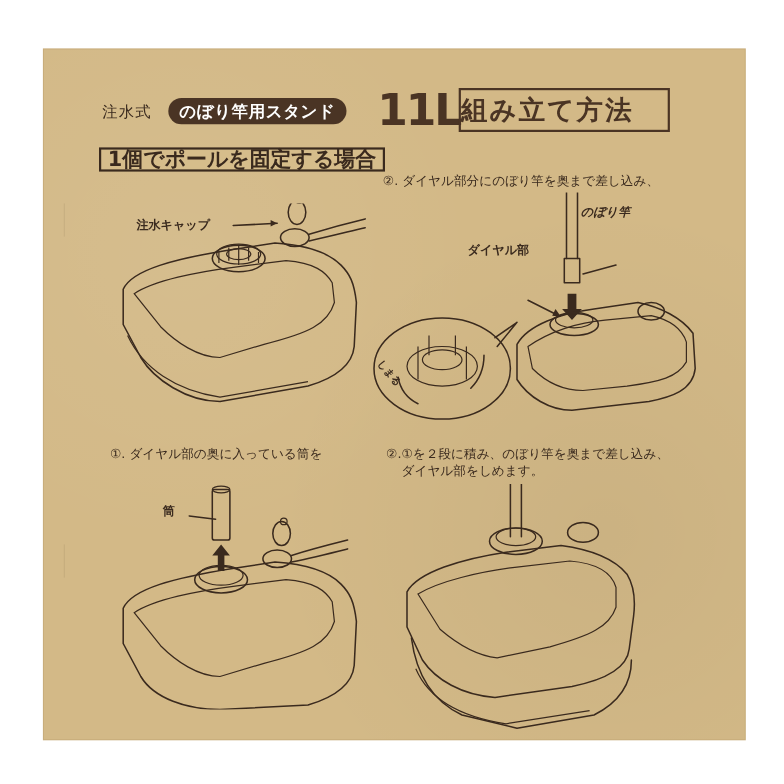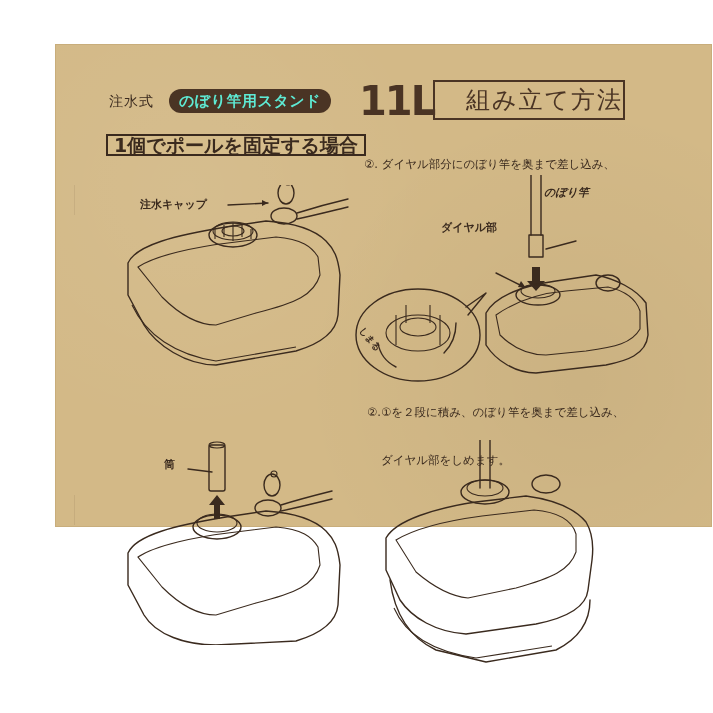--- a/index.html
+++ b/index.html
@@ -1,38 +1,37 @@
 <!DOCTYPE html>
 <html><head>
 <meta charset="utf-8">
 <style>
   html, body { margin:0; padding:0; }
   body {
     width:713px; height:713px; background:#ffffff; position:relative; overflow:hidden;
     font-family: "DejaVu Sans", "Liberation Sans", sans-serif;
   }
   .board {
-    position:absolute; left:56px; top:45px; width:637px; height:481px;
+    position:absolute; left:40px; top:45px; width:637px; height:627px;
     background:#d3b987;
     background-image:
       radial-gradient(circle at 20% 30%, rgba(255,255,255,0.06) 0, rgba(255,255,255,0) 40%),
       radial-gradient(circle at 80% 70%, rgba(0,0,0,0.04) 0, rgba(0,0,0,0) 45%);
     box-shadow: 0 0 0 1px #c8ad7b;
-    padding-left: 18px;
   }
   .abs { position:absolute; }
   .kicker { left:53px; top:48px; font-size:14px; color:#3a2a1e; letter-spacing:1px; }
   .pill {
     left:113px; top:44px; height:24px; padding:0 10px; border-radius:12px;
-    background:#4a3424; color:#5eead4; font-size:15px; font-weight:bold; line-height:24px; letter-spacing:0.5px;
+    background:#4a3424; color:#ffffff; font-size:15px; font-weight:bold; line-height:24px; letter-spacing:0.5px;
   }
   .big11 { left:303px; top:34px; font-size:40px; font-weight:bold; color:#4a3424; line-height:44px; font-family:"DejaVu Sans", sans-serif; letter-spacing:-2px; }
   .titlebox {
     left:377px; top:35px; width:192px; height:40px; border:2px solid #4a3424; box-sizing:border-box;
-    font-size:24px; font-weight:normal; color:#4a3424; line-height:36px; text-align:right; letter-spacing:2px;
+    font-size:24px; font-weight:bold; color:#4a3424; line-height:36px; text-align:left; letter-spacing:2px;
   }
   .sechead {
     border:2px solid #3a2a1e; box-sizing:border-box; height:22px; padding:0 6px;
     font-size:19px; font-weight:bold; color:#3a2a1e; line-height:18px; background:#d6bd8b;
   }
   .step { font-size:11.5px; color:#3a2a1e; line-height:15px; }
   .label { font-size:11px; font-weight:bold; color:#3a2a1e; }
   svg .ln { fill:none; stroke:#3a2a1e; stroke-width:1.4; stroke-linejoin:round; stroke-linecap:round; }
   svg .ln2 { fill:none; stroke:#3a2a1e; stroke-width:1.1; }
 </style>
@@ -89,23 +88,24 @@
 
     <path class="ln" d="M150,98 L178,112"></path>
     <path d="M180,113 L172,112 L175,106 Z" fill="#3a2a1e"></path>
 
     <path class="ln" d="M230,66 L200,74"></path>
   </svg>
   <div class="abs label" style="left:488px;top:140px;font-style:italic;">のぼり竿</div>
   <div class="abs label" style="left:385px;top:175px;text-align:right;">ダイヤル部</div>
   <div class="abs label" style="left:300px;top:288px;font-size:9px;transform:rotate(50deg);">しまる</div>
 
+  <div class="abs step" style="left:60px;top:360px;">①. ダイヤル部の奥に入っている筒を</div>
 
   <div class="abs step" style="left:311px;top:360px;">②.①を２段に積み、のぼり竿を奥まで差し込み、</div>
-  <div class="abs step" style="left:325px;top:376px;margin-top:32px;">ダイヤル部をしめます。</div>
+  <div class="abs step" style="left:325px;top:376px;">ダイヤル部をしめます。</div>
 
   <svg class="abs" style="left:60px;top:390px;" width="260" height="210">
     <rect class="ln" x="93" y="10" width="16" height="46" rx="2"></rect>
     <ellipse class="ln2" cx="101" cy="10" rx="8" ry="3"></ellipse>
     <path d="M98,84 L104,84 L104,70 L109,70 L101,60 L93,70 L98,70 Z" fill="#3a2a1e"></path>
     <path class="ln" d="M72,34 L96,37"></path>
     <path class="ln" d="M12,118 C20,100 60,90 110,82 L150,76 C180,78 200,86 210,96 C218,104 222,112 224,130 L222,170 C220,190 200,200 180,206 L100,210 C70,210 40,200 28,180 L12,150 Z"></path>
     <path class="ln2" d="M22,122 C40,110 80,102 112,98 L160,92 C186,94 196,102 202,112 L204,130 C198,150 180,158 140,168 L100,180 C80,180 60,166 46,152 Z"></path>
     <ellipse class="ln" cx="101" cy="92" rx="24" ry="12"></ellipse>
     <ellipse class="ln2" cx="101" cy="88" rx="20" ry="9"></ellipse>

